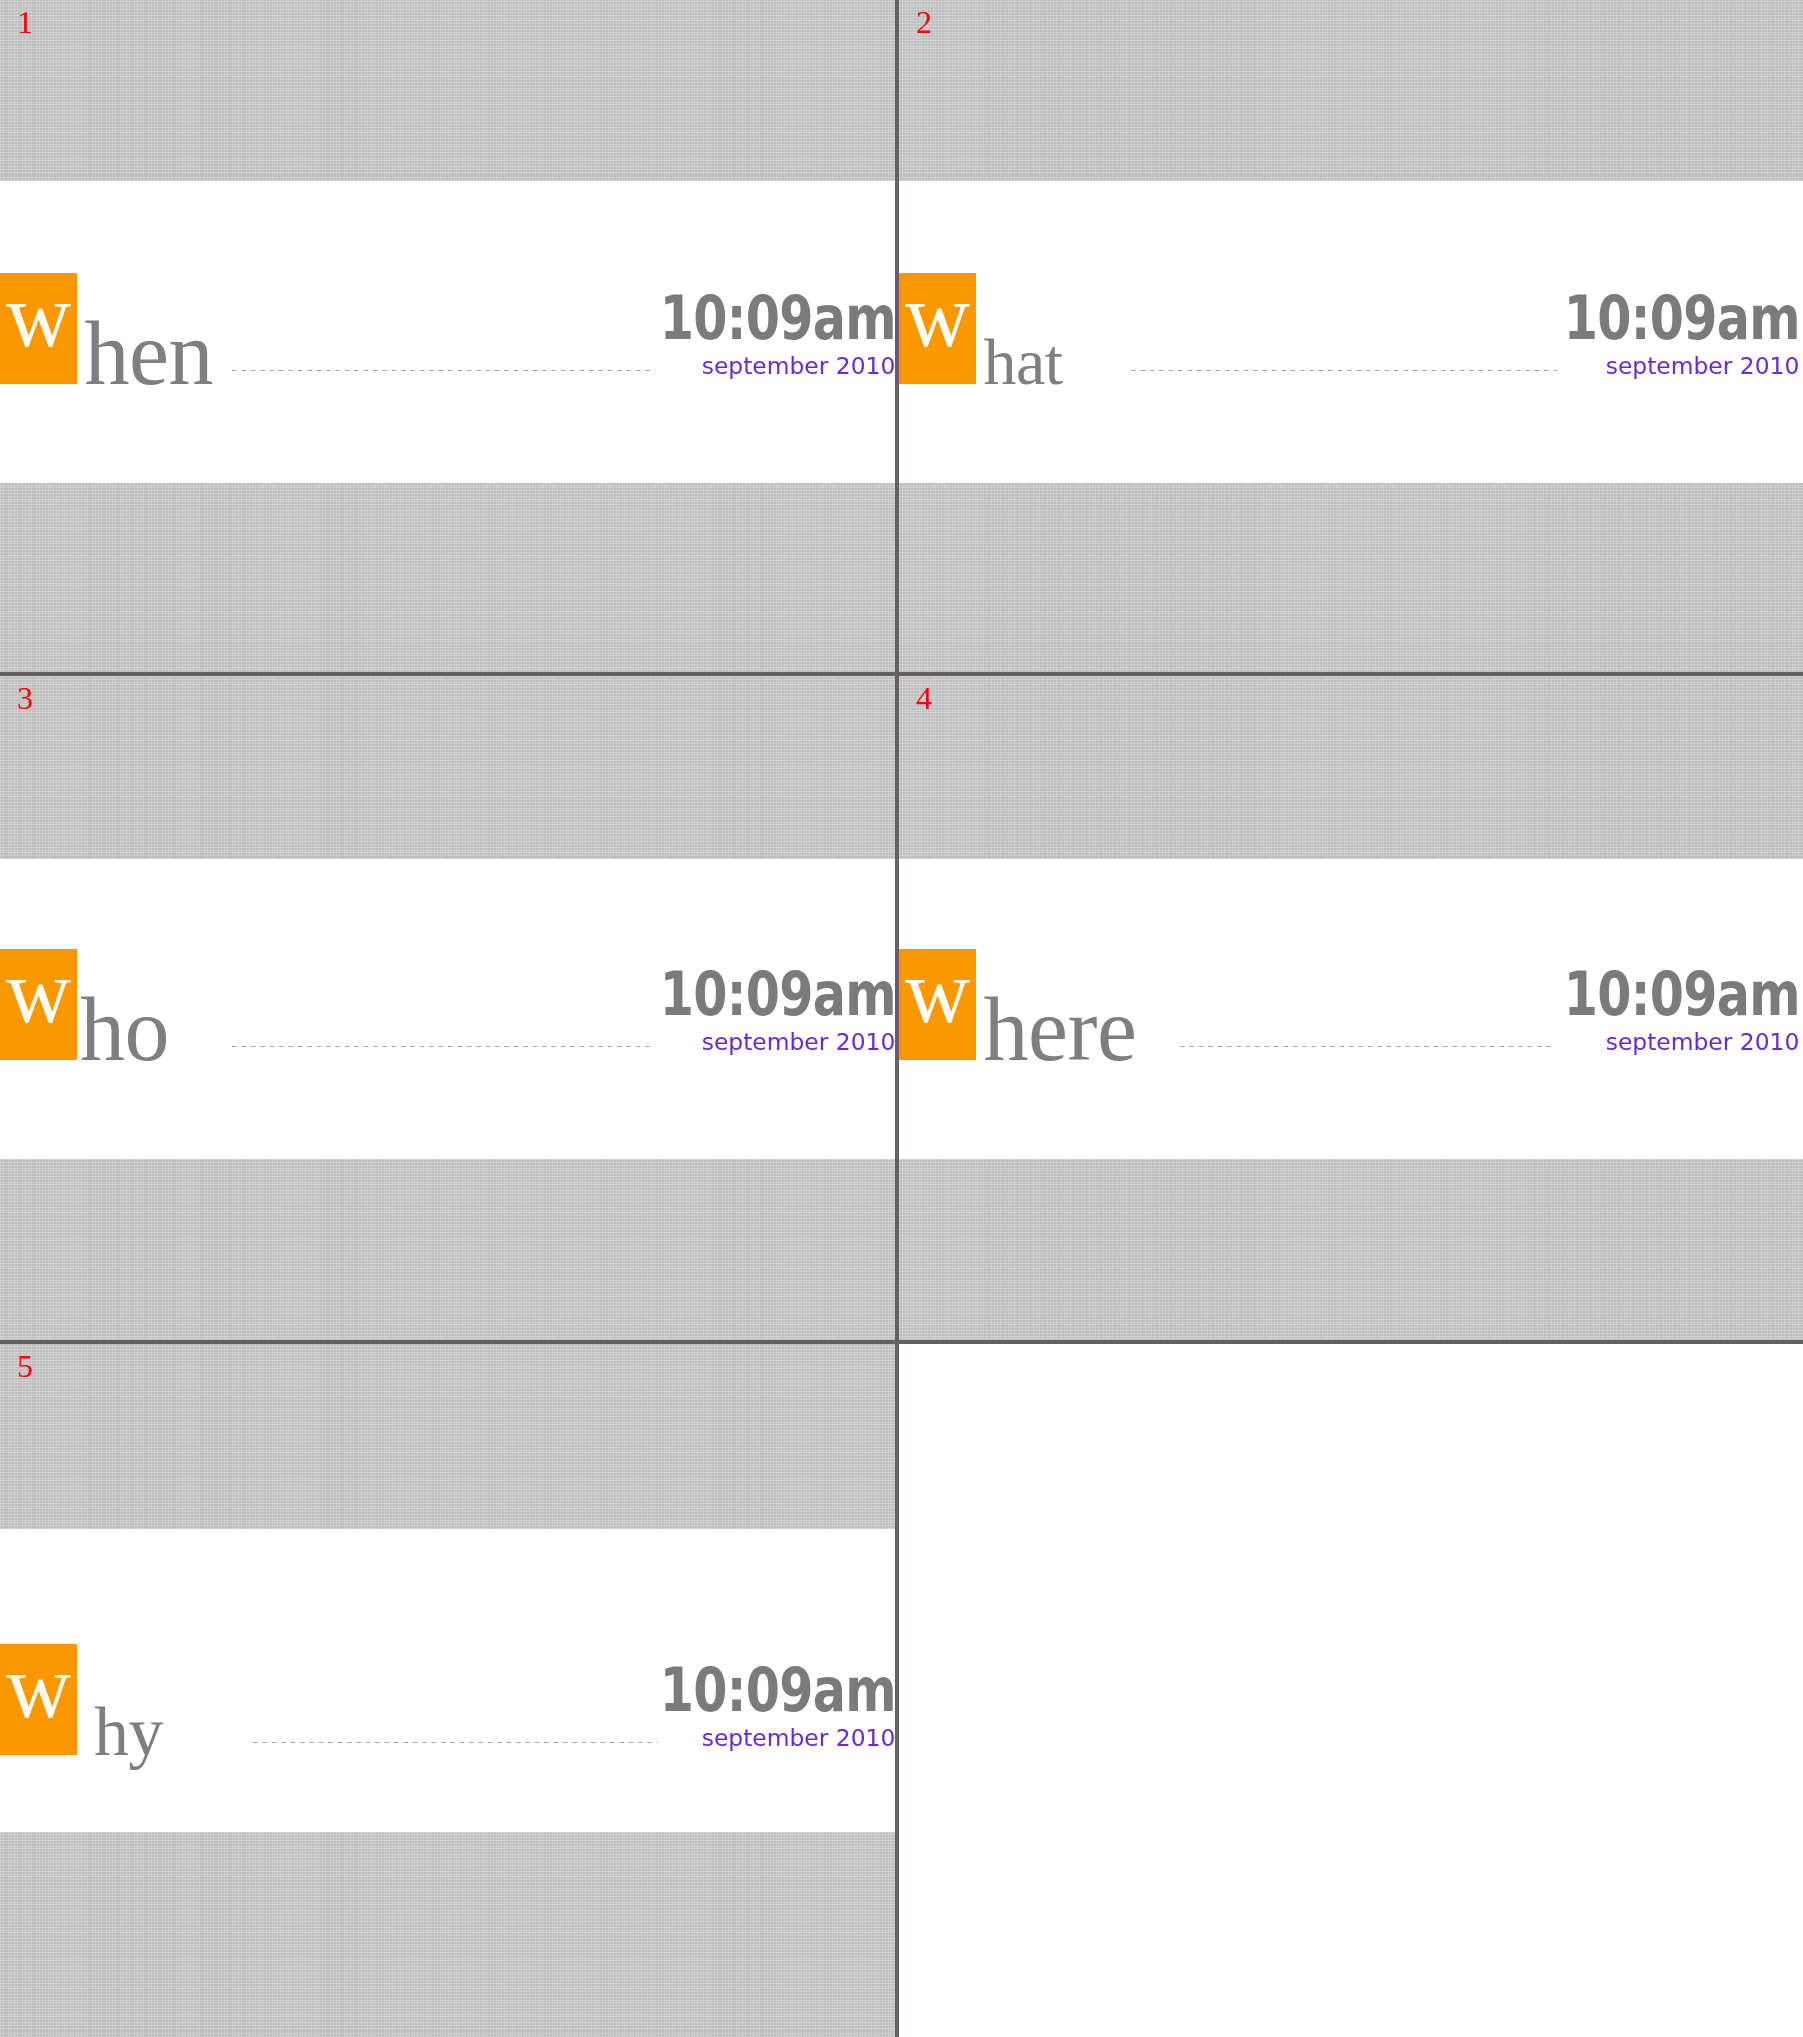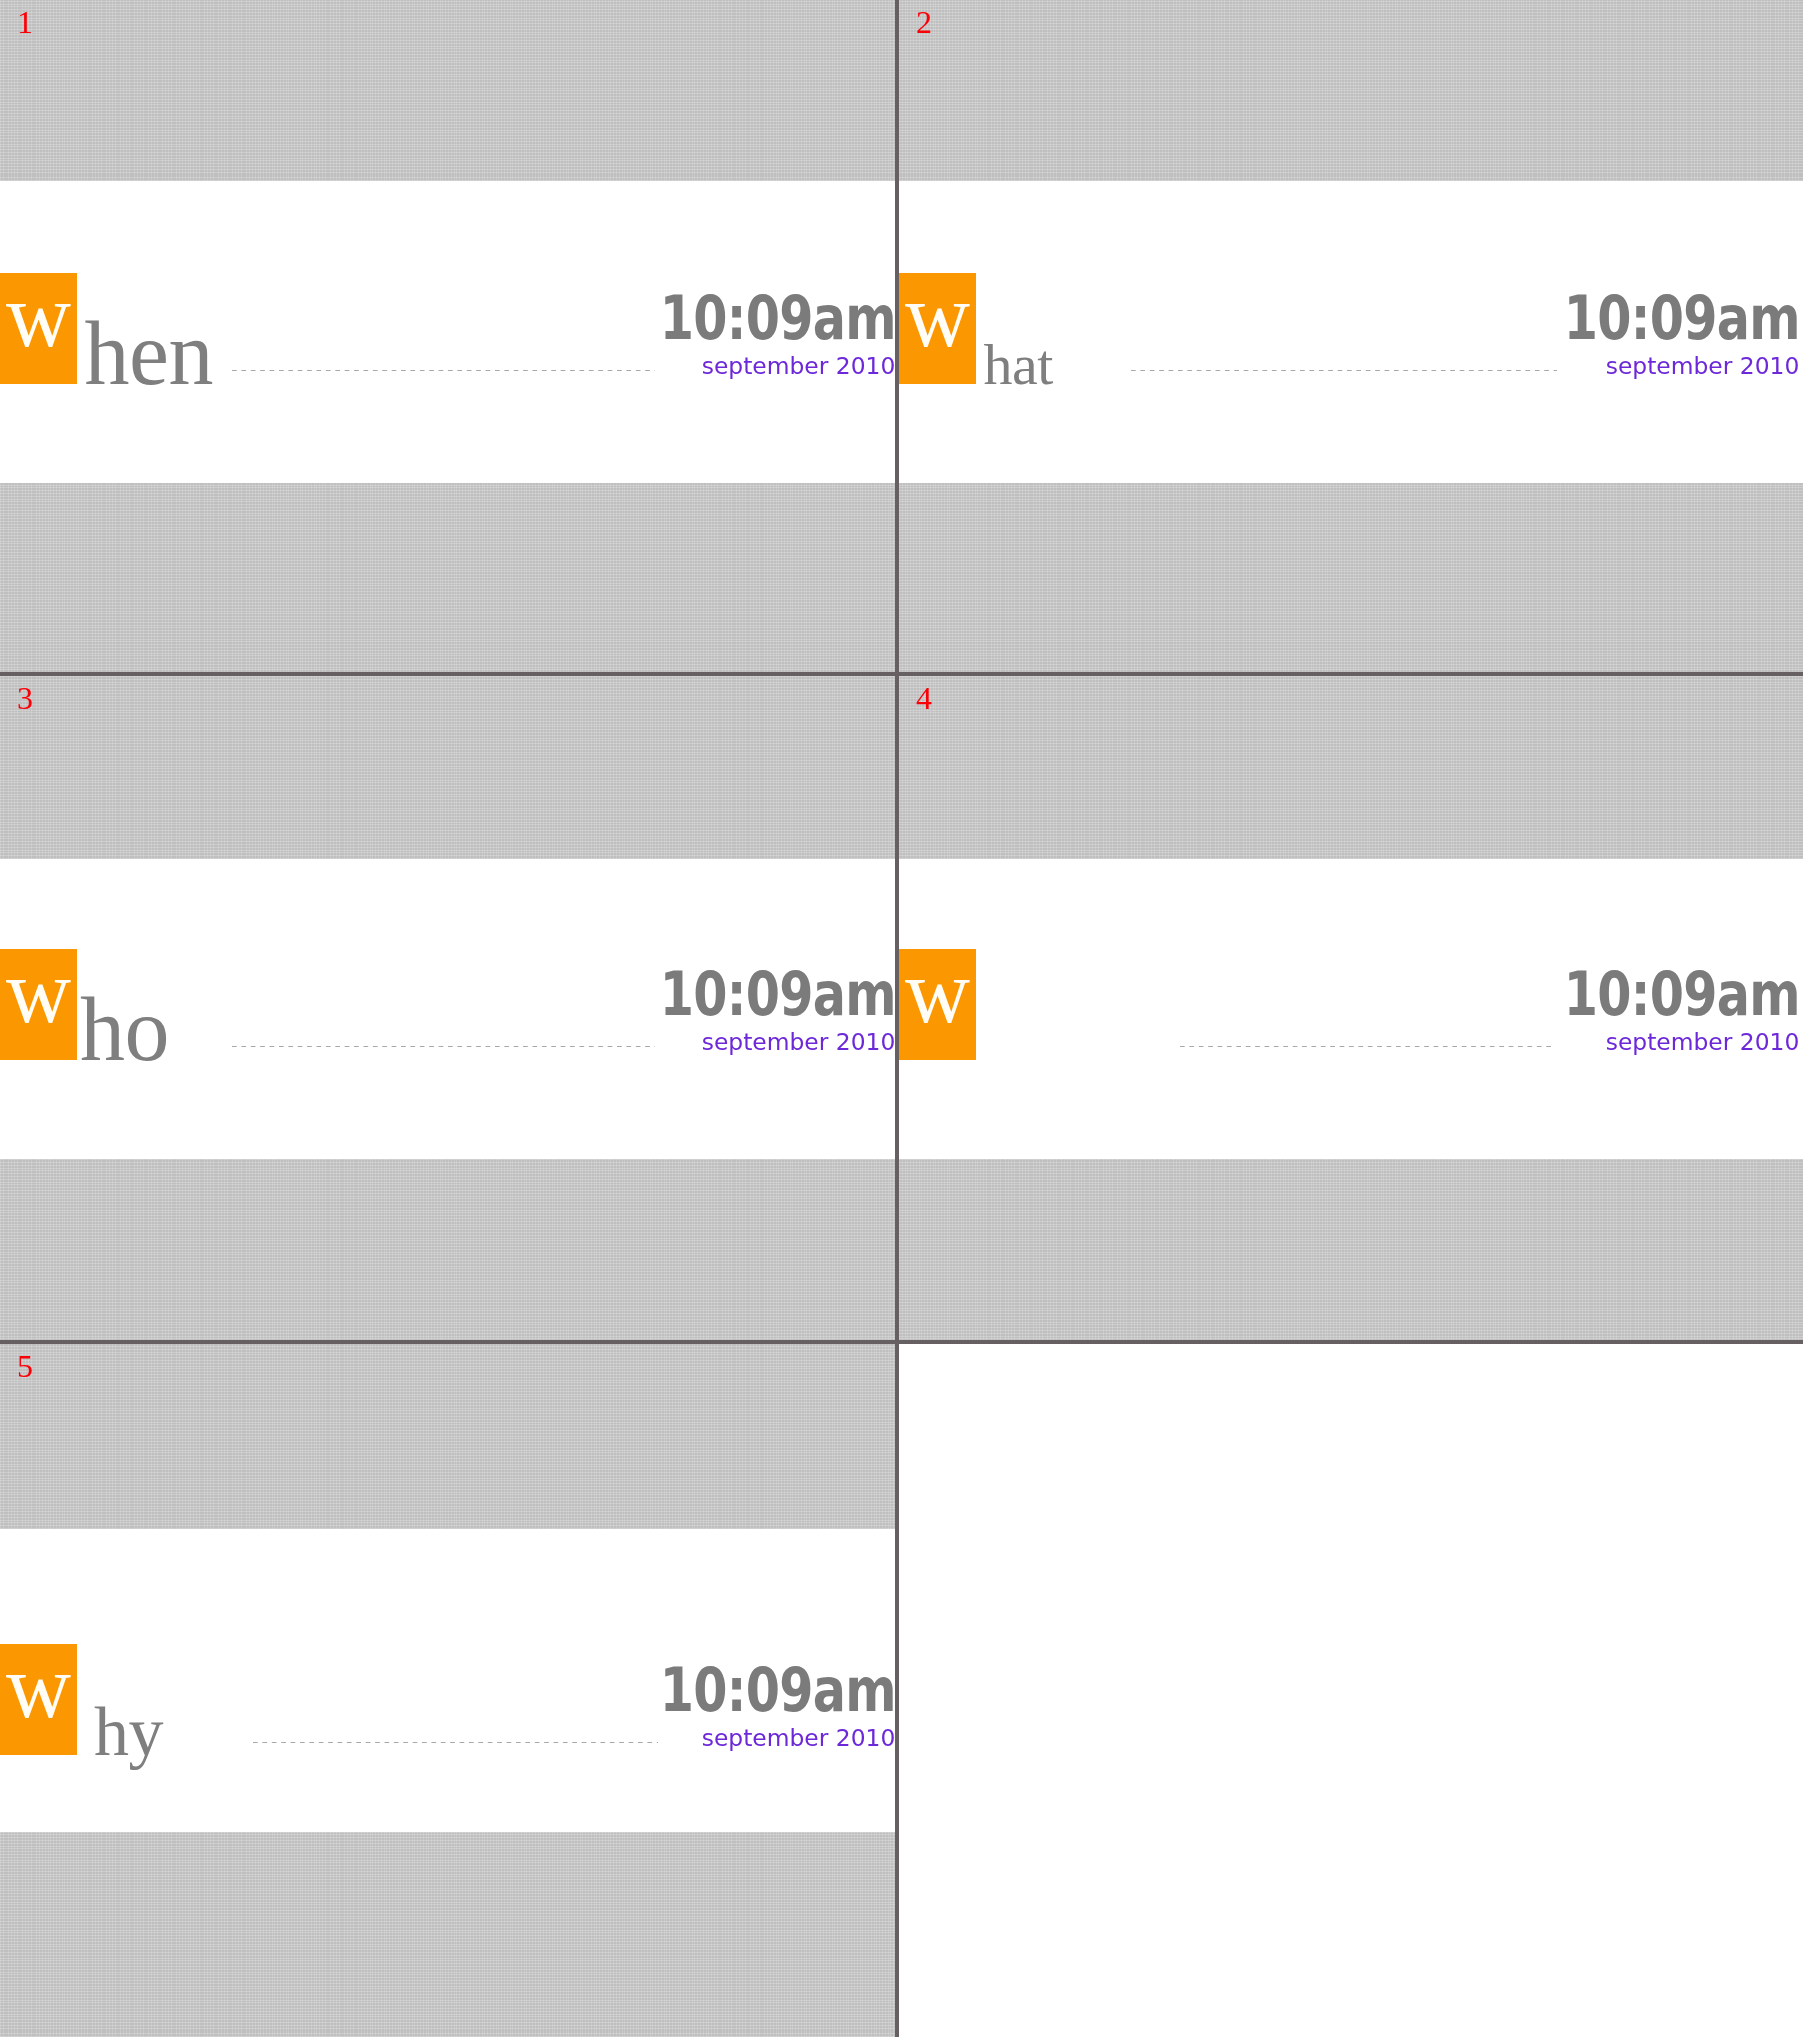--- a/index.html
+++ b/index.html
@@ -160,21 +160,21 @@
 
   <div class="tile has-bottom-rule">
     <div class="page">
       <div class="band-gray" style="top:0;height:181px;"></div>
       <div class="band-white" style="top:181px;height:303px;"></div>
       <div class="band-gray" style="top:483px;height:193px;"></div>
 
       <div class="headline" style="top:273px;height:111px;left:0;">
         <span class="wbox" style="width:77px;height:111px;">
           <span class="wglyph" style="font-size:90px;bottom:17px;">w</span>
-        </span><span class="word-rest" style="font-size:58px;line-height:111px;padding-left:7.5px;">hat</span>
+        </span><span class="word-rest" style="font-size:66px;line-height:111px;padding-left:7.5px;">hat</span>
       </div>
 
       <div class="dot-rule" style="left:232px;width:426px;top:369px;"></div>
 
       <div class="clock" style="right:3.7px;top:291px;">
         <span class="time" style="font-size:60px;">10:09am</span>
         <span class="date" style="font-size:23.4px;margin-top:5.6px;">september 2010</span>
       </div>
     </div>
     <span class="tile-index">2</span>
@@ -204,21 +204,21 @@
 
   <div class="tile has-bottom-rule">
     <div class="page">
       <div class="band-gray" style="top:0;height:183px;"></div>
       <div class="band-white" style="top:183px;height:300px;"></div>
       <div class="band-gray" style="top:483px;height:186px;"></div>
 
       <div class="headline" style="top:273px;height:111px;">
         <span class="wbox" style="width:77px;height:111px;">
           <span class="wglyph" style="font-size:90px;bottom:17px;">w</span>
-        </span>
+        </span><span class="word-rest" style="font-size:90px;line-height:111px;padding-left:7.5px;">here</span>
       </div>
 
       <div class="dot-rule" style="left:281px;width:375px;top:369px;"></div>
 
       <div class="clock" style="right:3.7px;top:291px;">
         <span class="time" style="font-size:60px;">10:09am</span>
         <span class="date" style="font-size:23.4px;margin-top:5.6px;">september 2010</span>
       </div>
     </div>
     <span class="tile-index">4</span>

